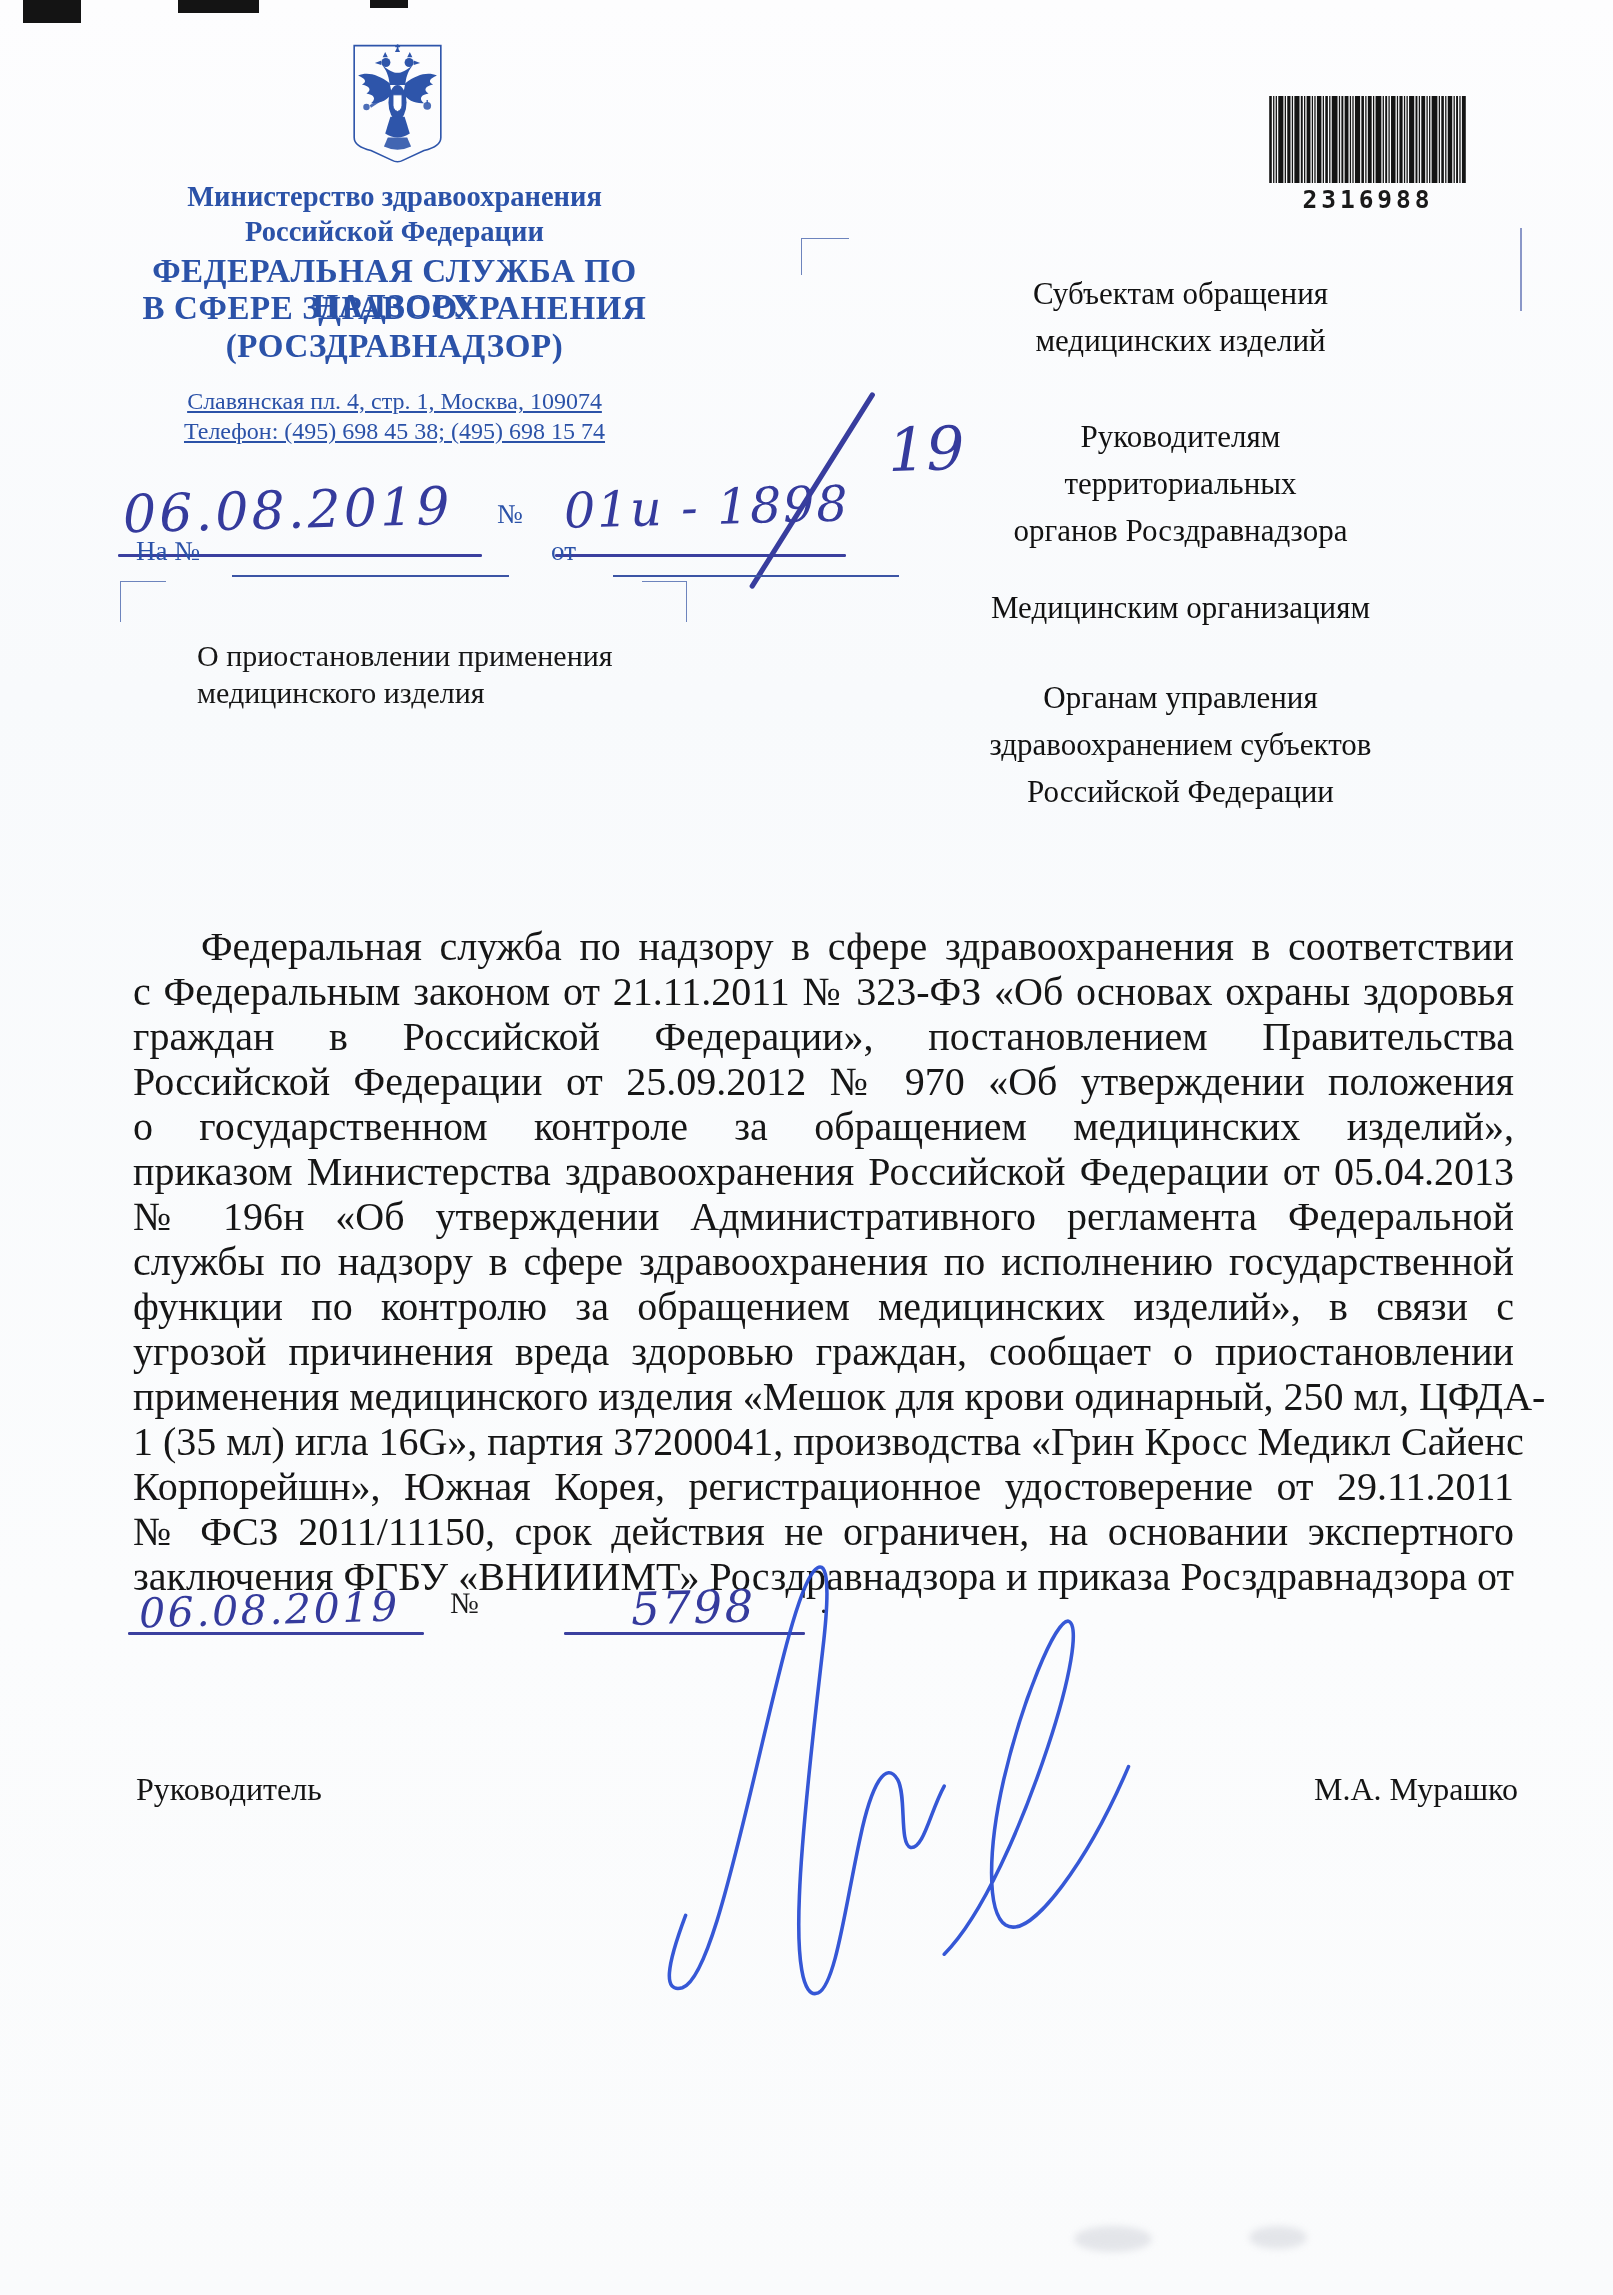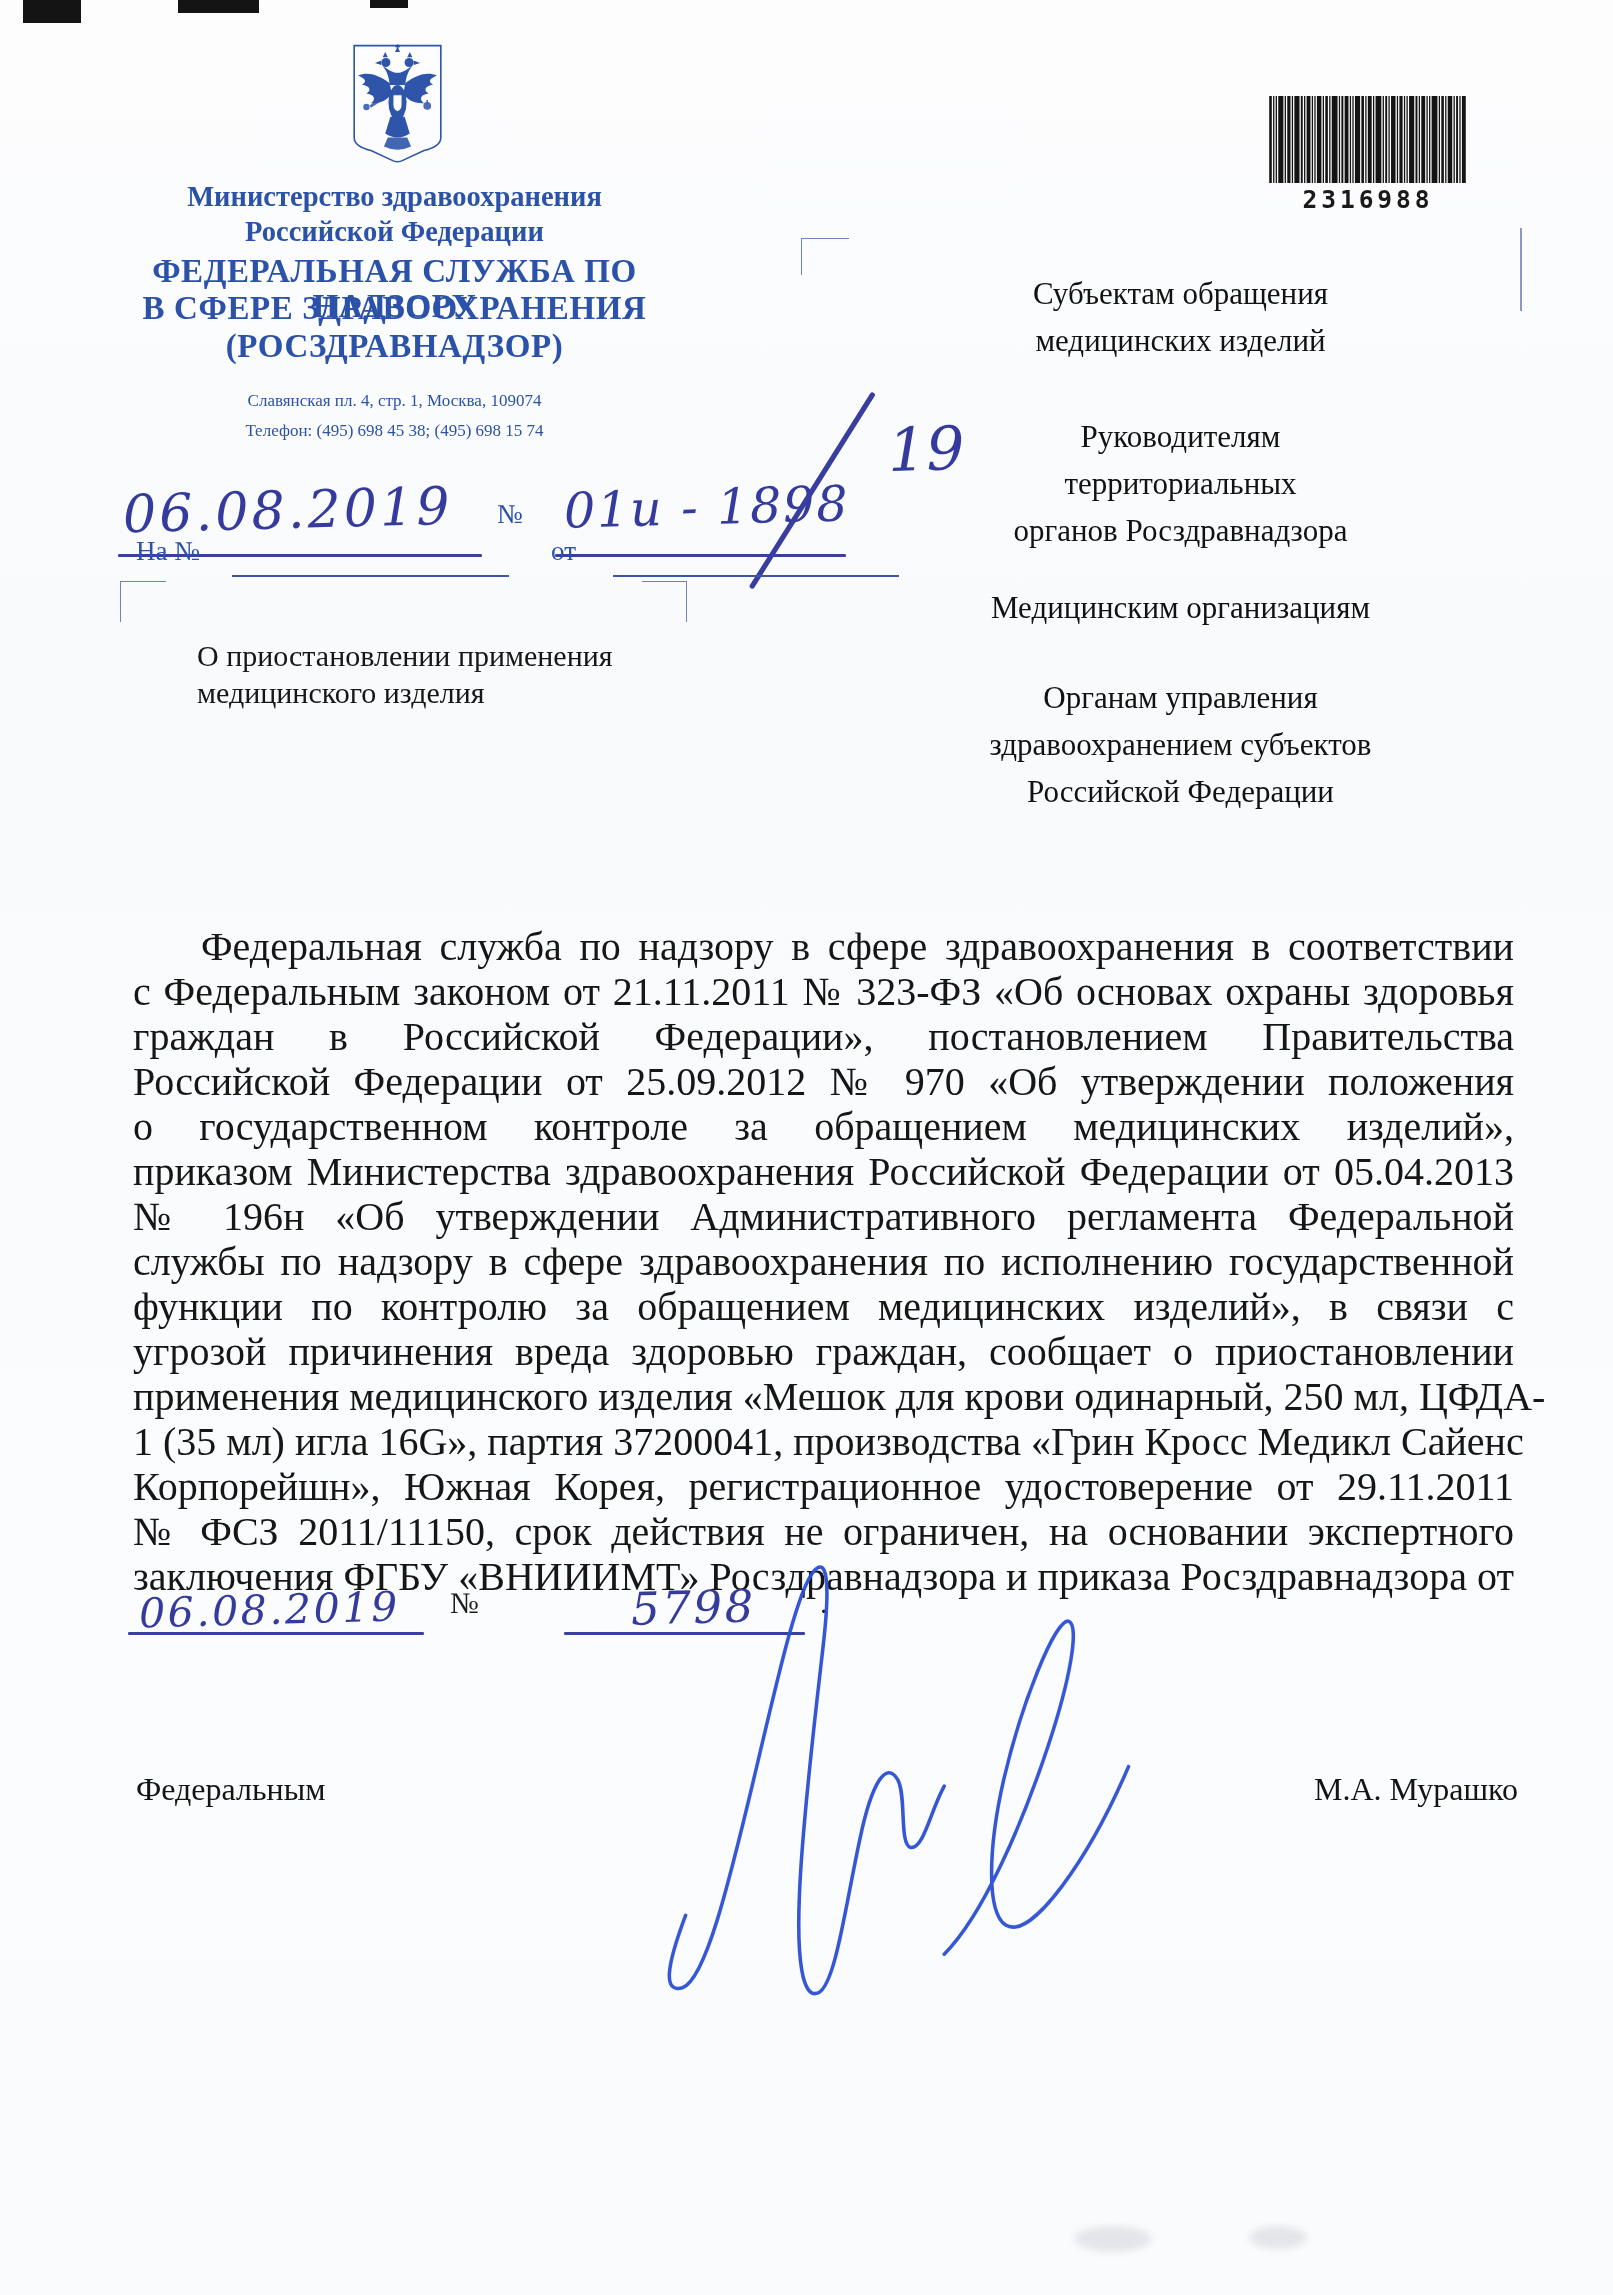--- a/index.html
+++ b/index.html
@@ -13,21 +13,21 @@
     padding-left:6px;
   }
   .abs{position:absolute;}
   
   .mark{position:absolute;background:#141414;}
   .smudge{position:absolute;background:#c9ccd4;filter:blur(3.9px);opacity:.45;border-radius:50%;}
   
   .lh{position:absolute;left:97px;width:595px;text-align:center;color:#2b52a8;}
   .ministry{font-weight:bold;font-size:28.5px;line-height:32px;}
   .service{font-weight:bold;font-size:33px;line-height:35px;letter-spacing:0.6px;}
-  .addr{font-size:17px;line-height:26px;}
+  .addr{font-size:24px;line-height:26px;text-decoration:underline;}
   
   .barcode-box{position:absolute;left:1269px;top:96px;width:197px;}
   .barcode-num{position:absolute;left:1263px;top:185px;width:210px;text-align:center;
     font-family:"DejaVu Sans Mono",monospace;font-weight:bold;font-size:24.6px;letter-spacing:3.9px;color:#1a1a1a;}
   
   .hand{font-family:"DejaVu Serif",serif;font-style:italic;color:#353b9d;transform:rotate(-1.5deg);white-space:nowrap;}
   .uline{position:absolute;background:#3b409f;height:2.6px;border-radius:1.3px;}
   .uline-blue{position:absolute;background:#3c55a5;height:1.9px;}
   
   .blue-label{position:absolute;color:#2b52a8;font-size:27px;white-space:nowrap;}
@@ -214,21 +214,21 @@
     <div class="bline">заключения ФГБУ «ВНИИИМТ» Росздравнадзора и приказа Росздравнадзора от</div>
   </div>
 
   <div class="abs hand" style="left:139px;top:1586px;font-size:41px;letter-spacing:2.6px;">06.08.2019</div>
   <div class="uline" style="left:128px;top:1632px;width:296px;"></div>
   <div class="abs" style="left:450px;top:1586px;font-size:30px;color:#1c1c1c;">№</div>
   <div class="abs hand" style="left:631px;top:1581px;font-size:45px;letter-spacing:2.6px;">5798</div>
   <div class="uline" style="left:564px;top:1632px;width:241px;"></div>
   <div class="abs" style="left:820px;top:1586px;font-size:30px;color:#1c1c1c;">.</div>
 
-  <div class="signoff" style="left:136px;top:1771px;">Федеральным</div>
+  <div class="signoff" style="left:136px;top:1771px;">Руководитель</div>
   <div class="signoff" style="right:102px;top:1771px;">М.А. Мурашко</div>
 
   <div class="abs" style="left:608px;top:1553px;width:569px;height:479px;">
     <svg width="569" height="479" viewBox="0 0 880 740">
       <g fill="none" stroke="#2b4fd4" stroke-width="5.5" stroke-linecap="round" opacity=".95">
         <path d="M120 560 C 90 640, 85 680, 115 672 C 150 660, 185 520, 230 330 C 262 195, 292 60, 318 28 C 338 5, 345 40, 332 150 C 320 255, 300 420, 296 530 C 292 625, 300 690, 325 680 C 352 668, 368 540, 390 440 C 408 355, 430 320, 448 350 C 462 375, 450 450, 468 455 C 488 458, 498 400, 520 360"></path>
         <path d="M520 620 C 580 560, 640 420, 680 300 C 715 195, 730 110, 712 105 C 692 102, 640 230, 612 350 C 588 455, 585 555, 615 575 C 655 600, 745 470, 805 330"></path>
       </g>
     </svg>
   </div>

